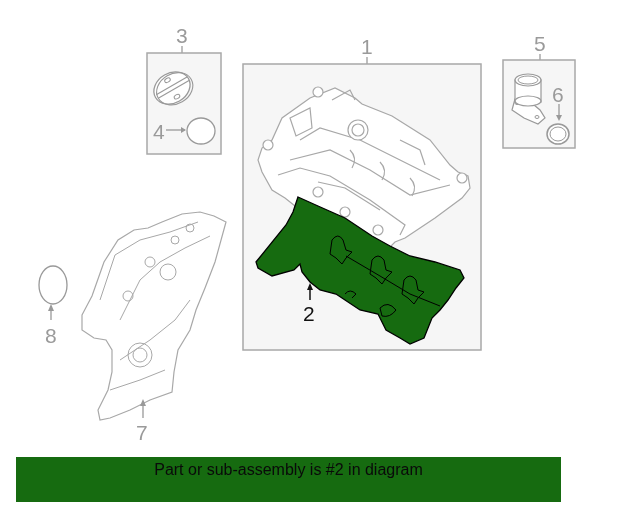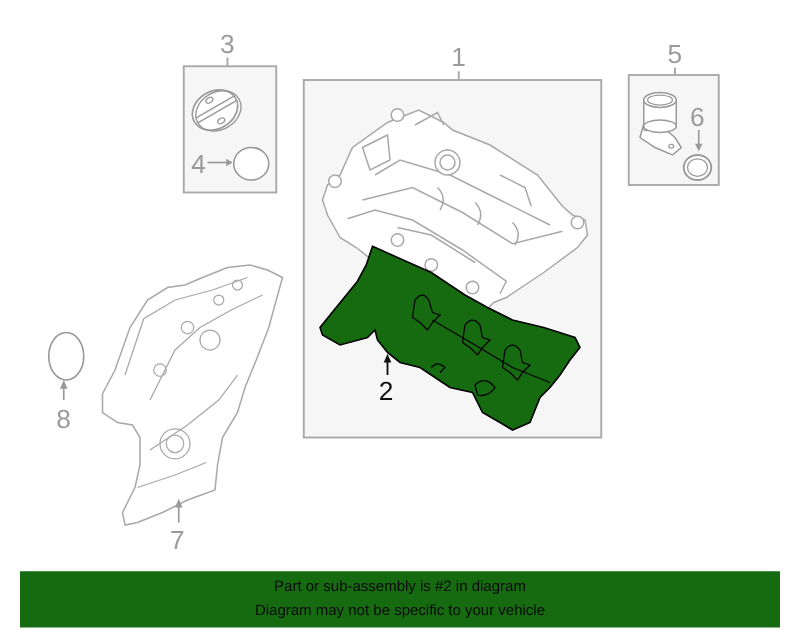--- a/index.html
+++ b/index.html
@@ -1,23 +1,23 @@
 <!DOCTYPE html>
 <html><head>
 <meta charset="utf-8">
 <style>
   html, body { margin: 0; padding: 0; background: #ffffff; }
   body { width: 640px; height: 512px; position: relative; overflow: hidden;
          font-family: "Liberation Sans", sans-serif; }
   .diagram { position: absolute; left: 0; top: 0; width: 640px; height: 456px; }
   .callout { position: absolute; font-size: 21px; color: #9a9a9a; line-height: 1; }
   .callout.dark { color: #111111; }
-  .banner { position: absolute; left: 16px; top: 457px; width: 608px; height: 45px;
+  .banner { position: absolute; left: 16px; top: 457px; width: 545px; height: 45px;
             background: #166b10; color: #0a0a0a; text-align: center;
-            font-size: 12px; line-height: 19px; padding-top: 3px; box-sizing: border-box; }
+            font-size: 16px; line-height: 19px; padding-top: 3px; box-sizing: border-box; }
   .banner div { white-space: nowrap; }
 </style>
 </head>
 <body>
 
 <div class="diagram">
   <svg width="640" height="456" viewBox="0 0 640 456">
 
     <g>
       <line x1="182" y1="46" x2="182" y2="53" stroke="#a8a8a8" stroke-width="1.5"></line>
@@ -128,14 +128,13 @@
   <span class="callout" style="left:176px; top:25px;">3</span>
   <span class="callout" style="left:153px; top:121px;">4</span>
   <span class="callout" style="left:534px; top:33px;">5</span>
   <span class="callout" style="left:552px; top:84px;">6</span>
   <span class="callout" style="left:136px; top:422px;">7</span>
   <span class="callout" style="left:45px; top:325px;">8</span>
 </div>
 
 <div class="banner">
   <div>Part or sub-assembly is #2 in diagram</div>
-  <div>Diagram may not be specific to your vehicle</div>
 </div>
 
 </body></html>

